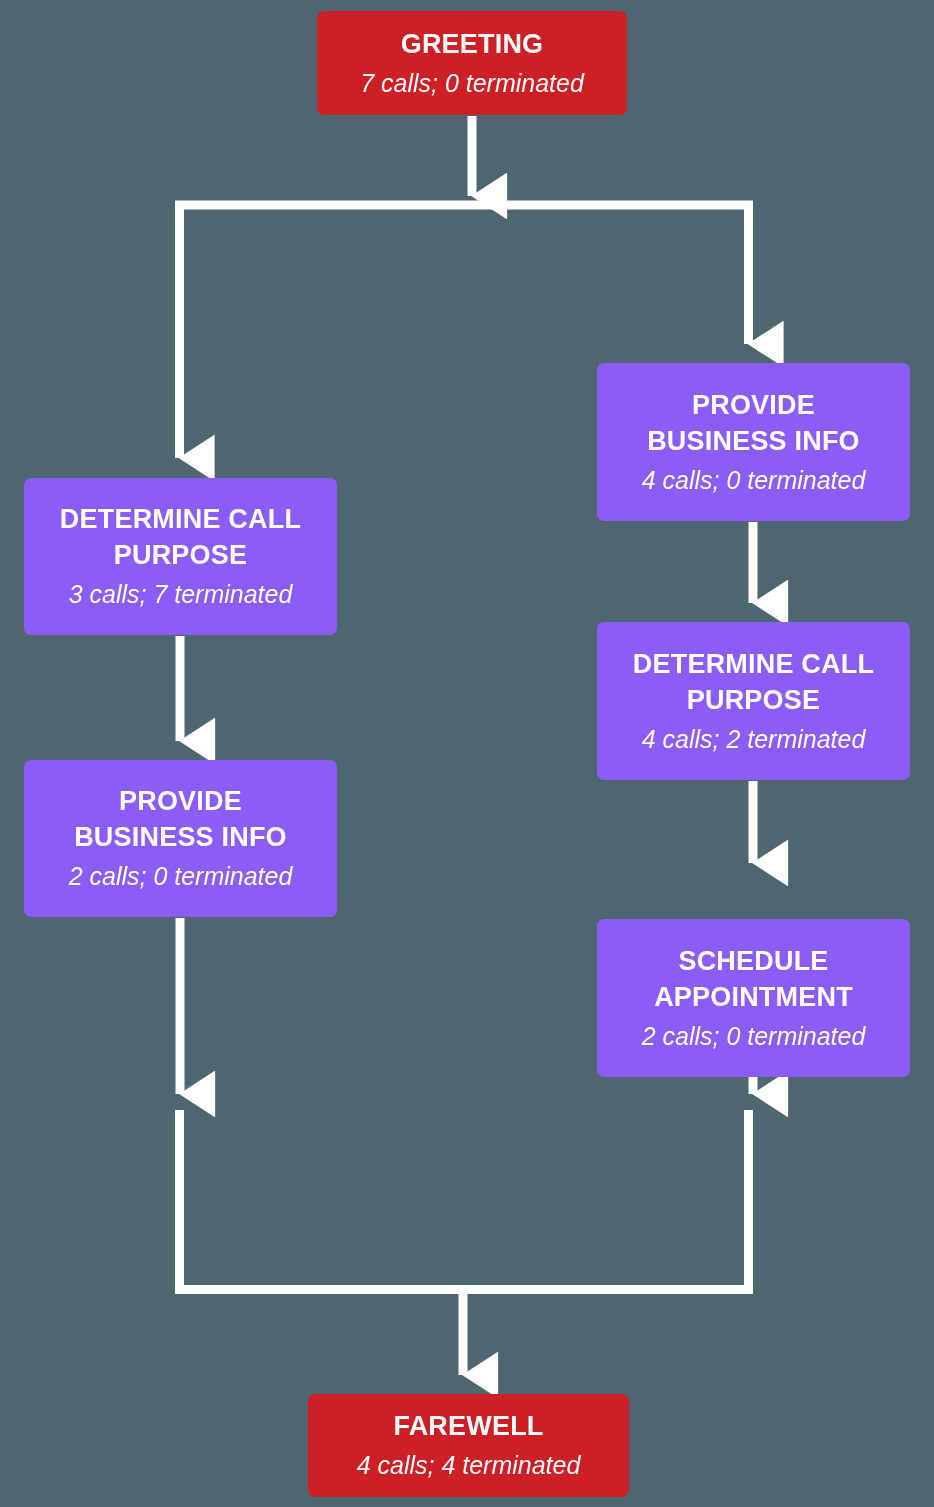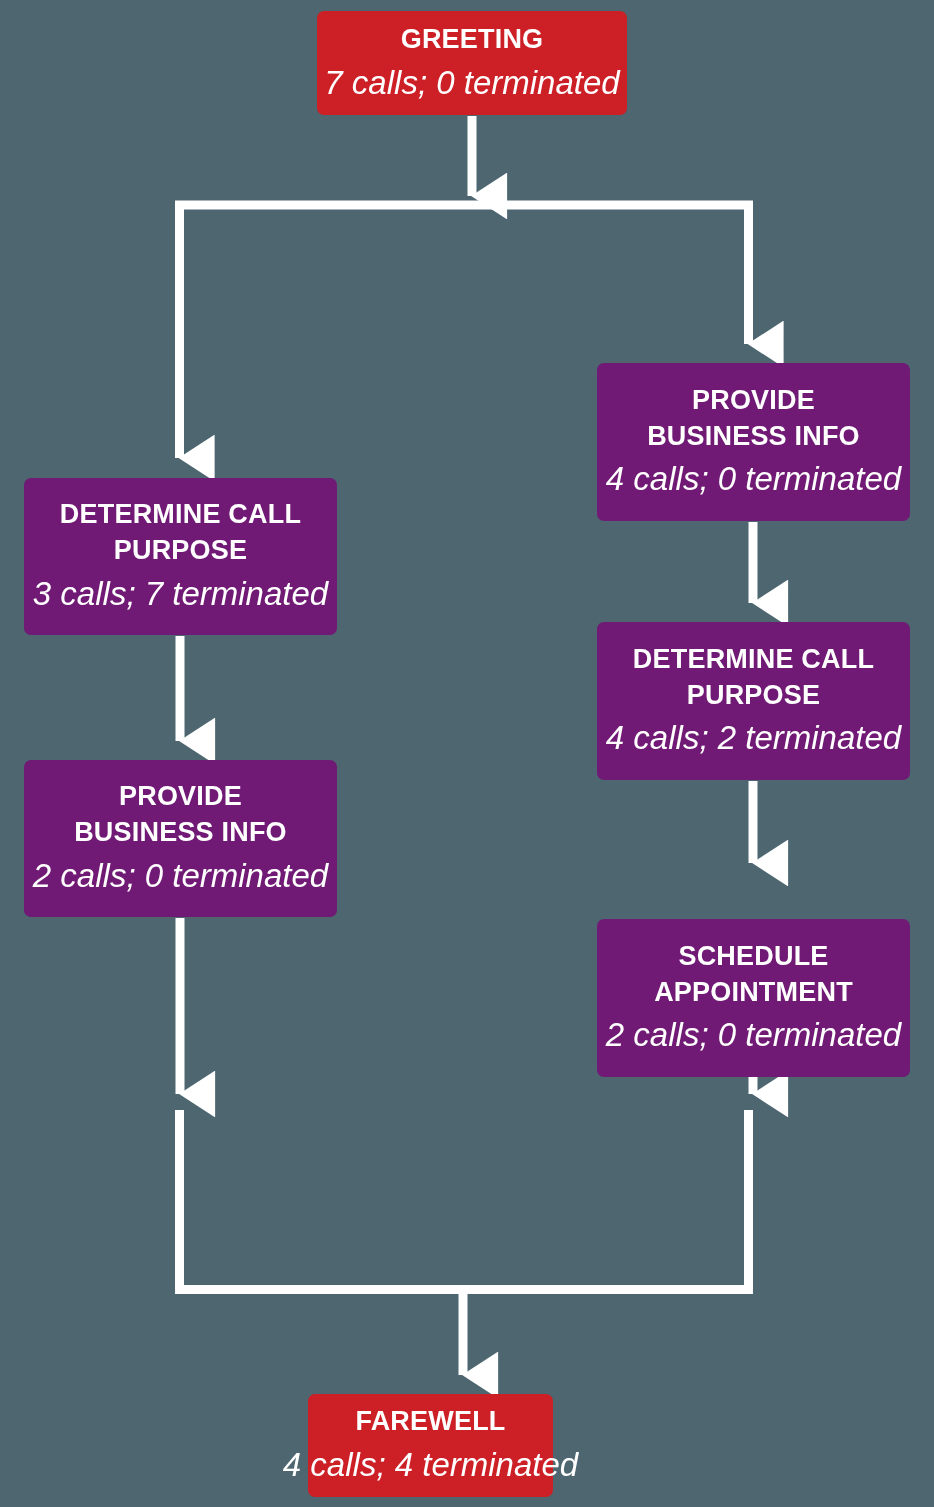--- a/index.html
+++ b/index.html
@@ -30,31 +30,31 @@
     display: flex;
     flex-direction: column;
     align-items: center;
     justify-content: center;
     text-align: center;
     color: #ffffff;
     padding: 4px 10px;
     z-index: 5;
   }
   .node.primary { background: #cc1f26; }
-  .node.secondary { background: #701a75; }
+  .node.secondary { background: #8b5cf6; }
   .node-title {
     font-weight: bold;
     font-size: 27px;
     line-height: 1.33;
     letter-spacing: 0.2px;
     white-space: pre-line;
   }
   .node-sub {
     font-style: italic;
-    font-size: 33px;
+    font-size: 25px;
     line-height: 1.3;
     margin-top: 4px;
     white-space: nowrap;
   }
 </style>
 </head>
 <body>
 
 <div id="canvas">
 
@@ -118,18 +118,18 @@
 BUSINESS INFO</div>
     <div class="node-sub">2 calls; 0 terminated</div>
   </div>
 
   <div class="node secondary" style="left:597px; top:919px; width:313px; height:158px;">
     <div class="node-title">SCHEDULE
 APPOINTMENT</div>
     <div class="node-sub">2 calls; 0 terminated</div>
   </div>
 
-  <div class="node primary" style="left:308px; top:1394px; width:245px; height:103px;">
+  <div class="node primary" style="left:308px; top:1394px; width:321px; height:103px;">
     <div class="node-title">FAREWELL</div>
     <div class="node-sub">4 calls; 4 terminated</div>
   </div>
 
 </div>
 
 </body></html>

